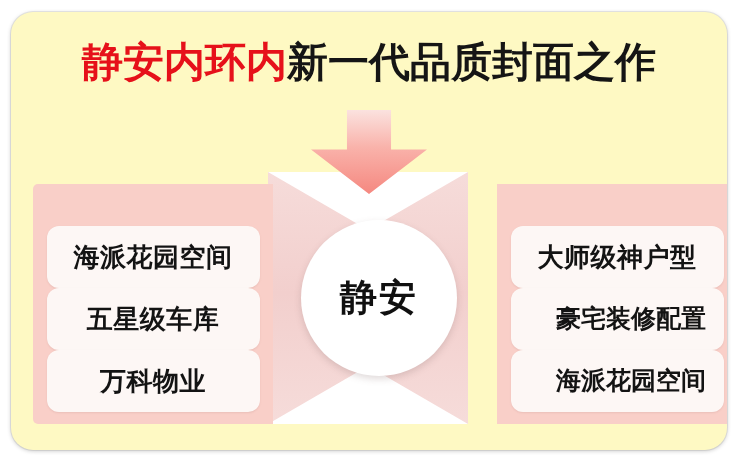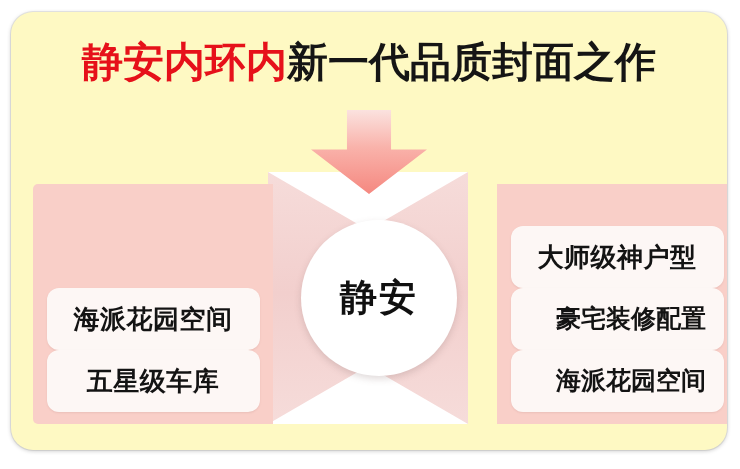--- a/index.html
+++ b/index.html
@@ -169,20 +169,23 @@
 
   <div class="arrow"></div>
 
   <div class="panel panel-left">
     <div class="chip">
       <span class="chip-text">海派花园空间</span>
     </div>
     <div class="chip">
       <span class="chip-text">五星级车库</span>
     </div>
+    <div class="chip">
+      <span class="chip-text">万科物业</span>
+    </div>
   </div>
 
   <div class="panel panel-right">
     <div class="chip">
       <span class="chip-text">大师级神户型</span>
     </div>
     <div class="chip">
       <span class="chip-text narrow">豪宅装修配置</span>
     </div>
     <div class="chip">

